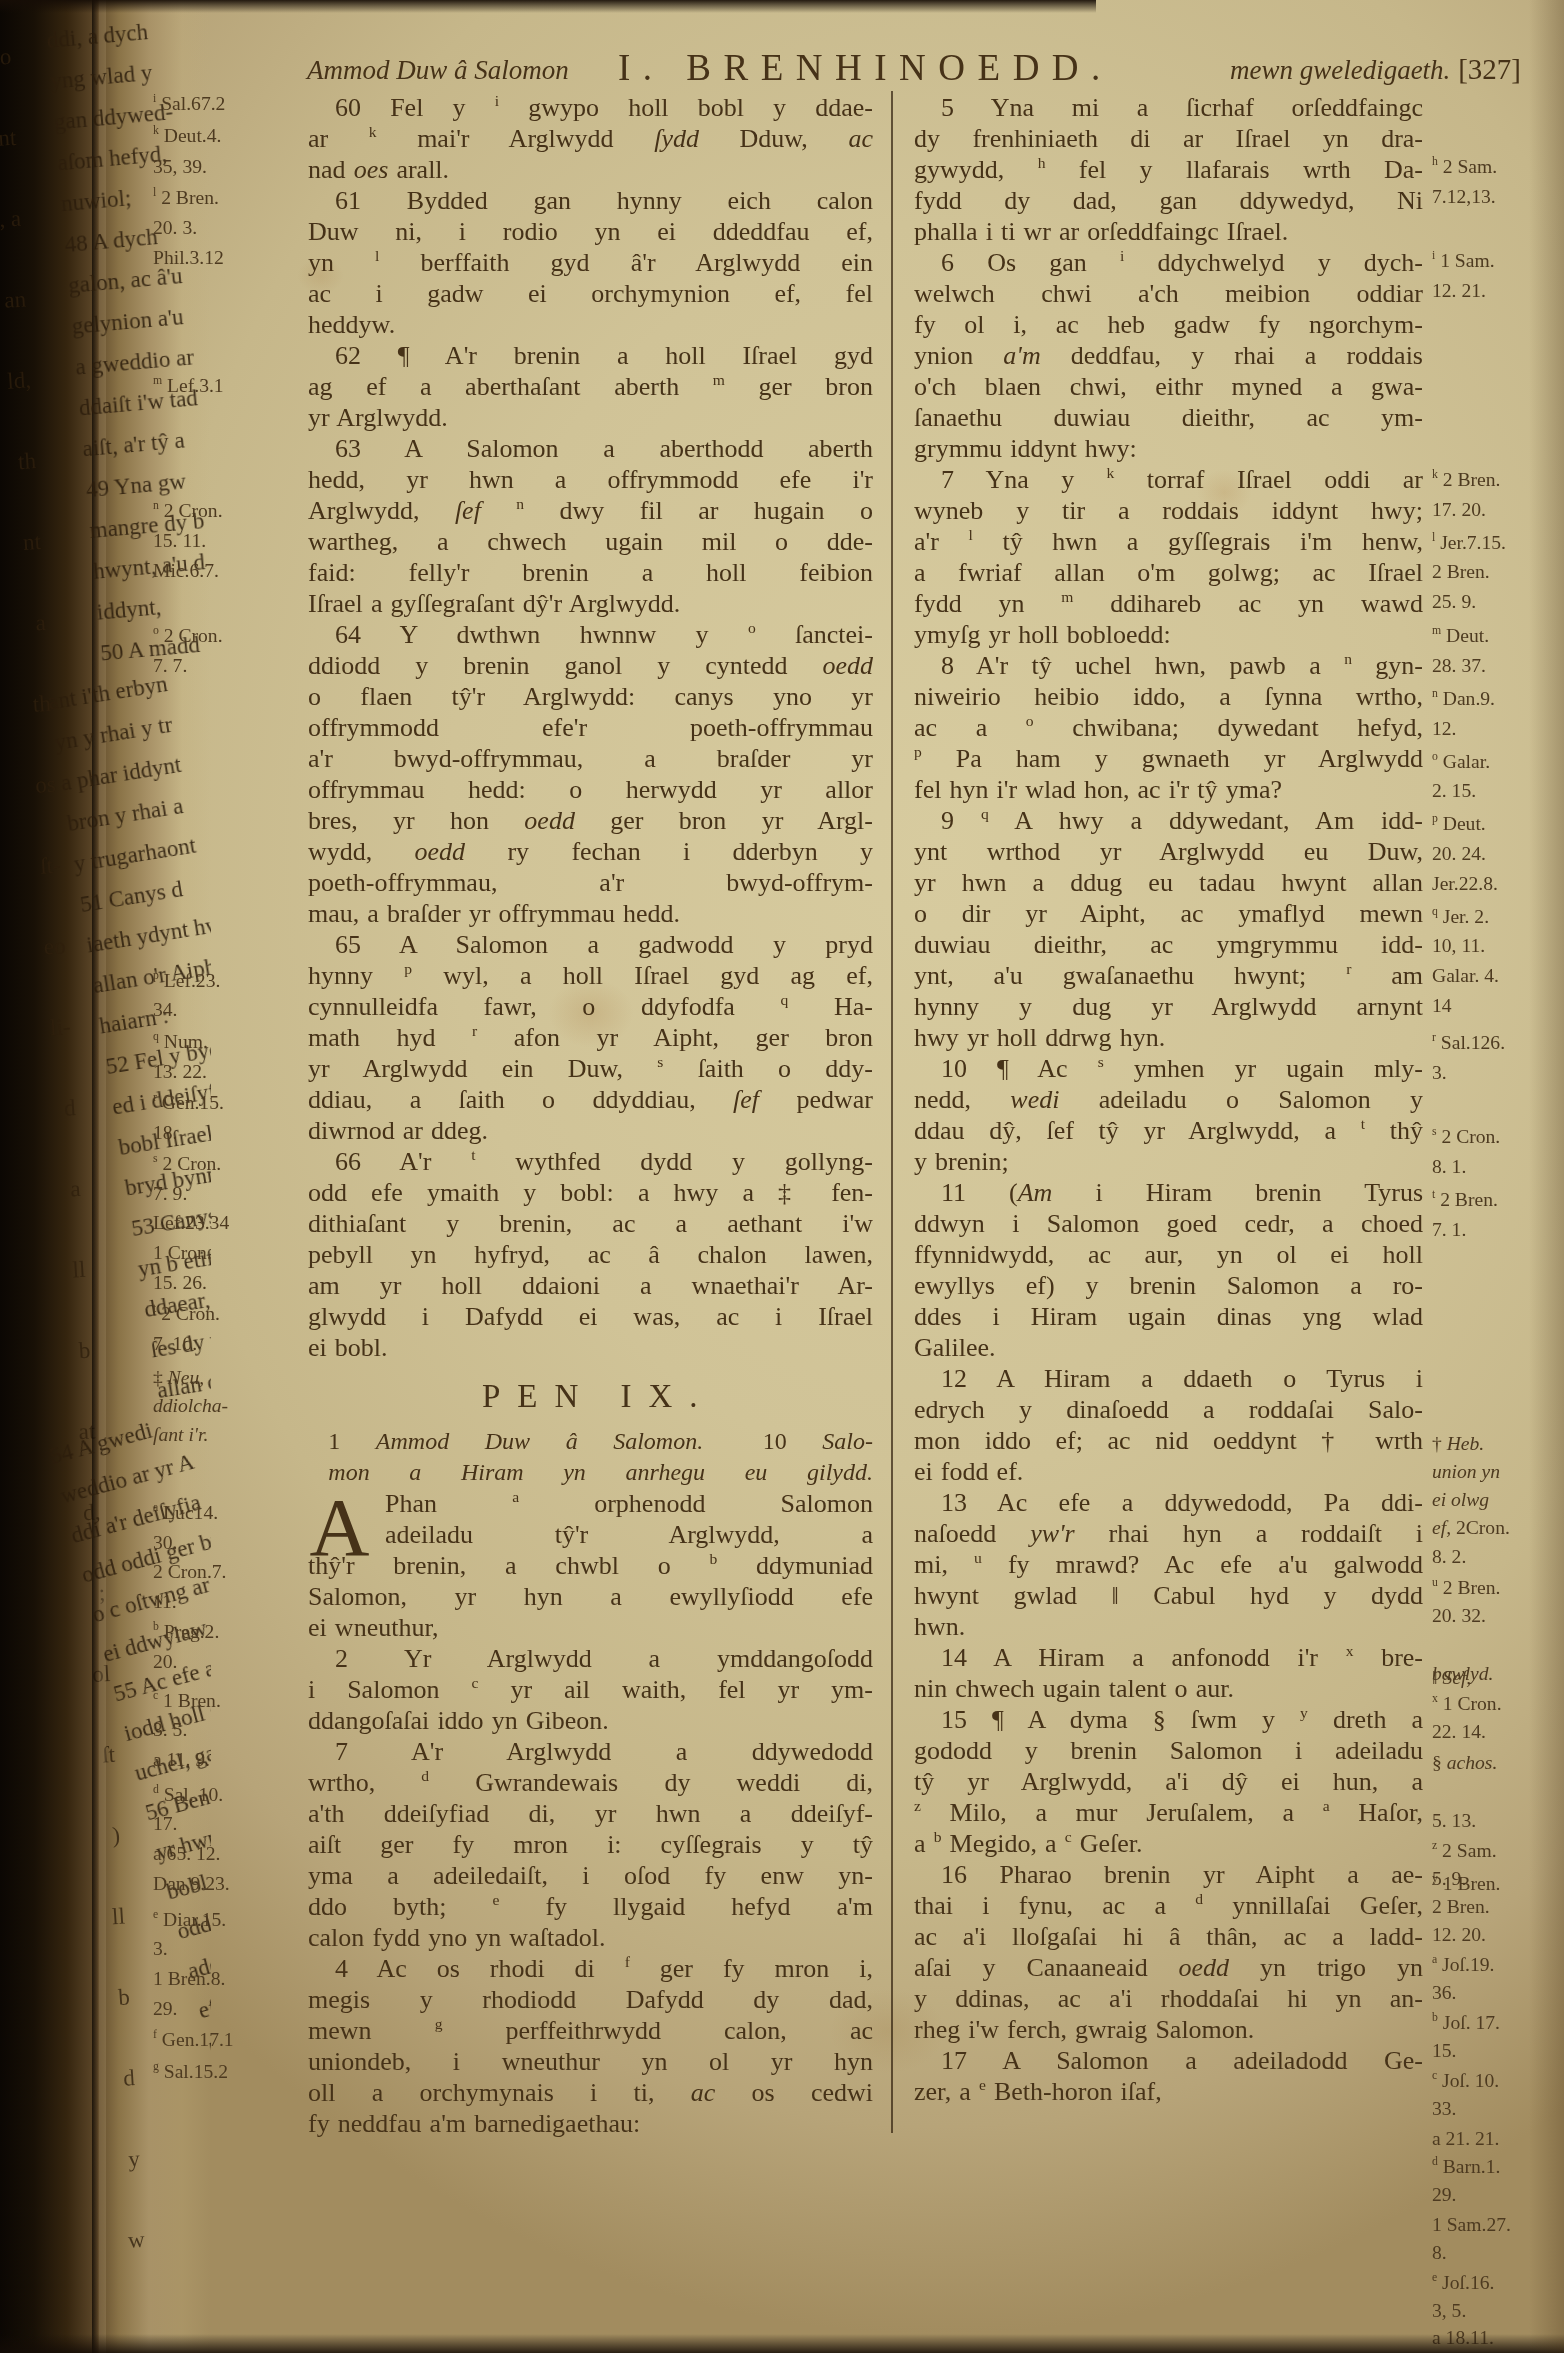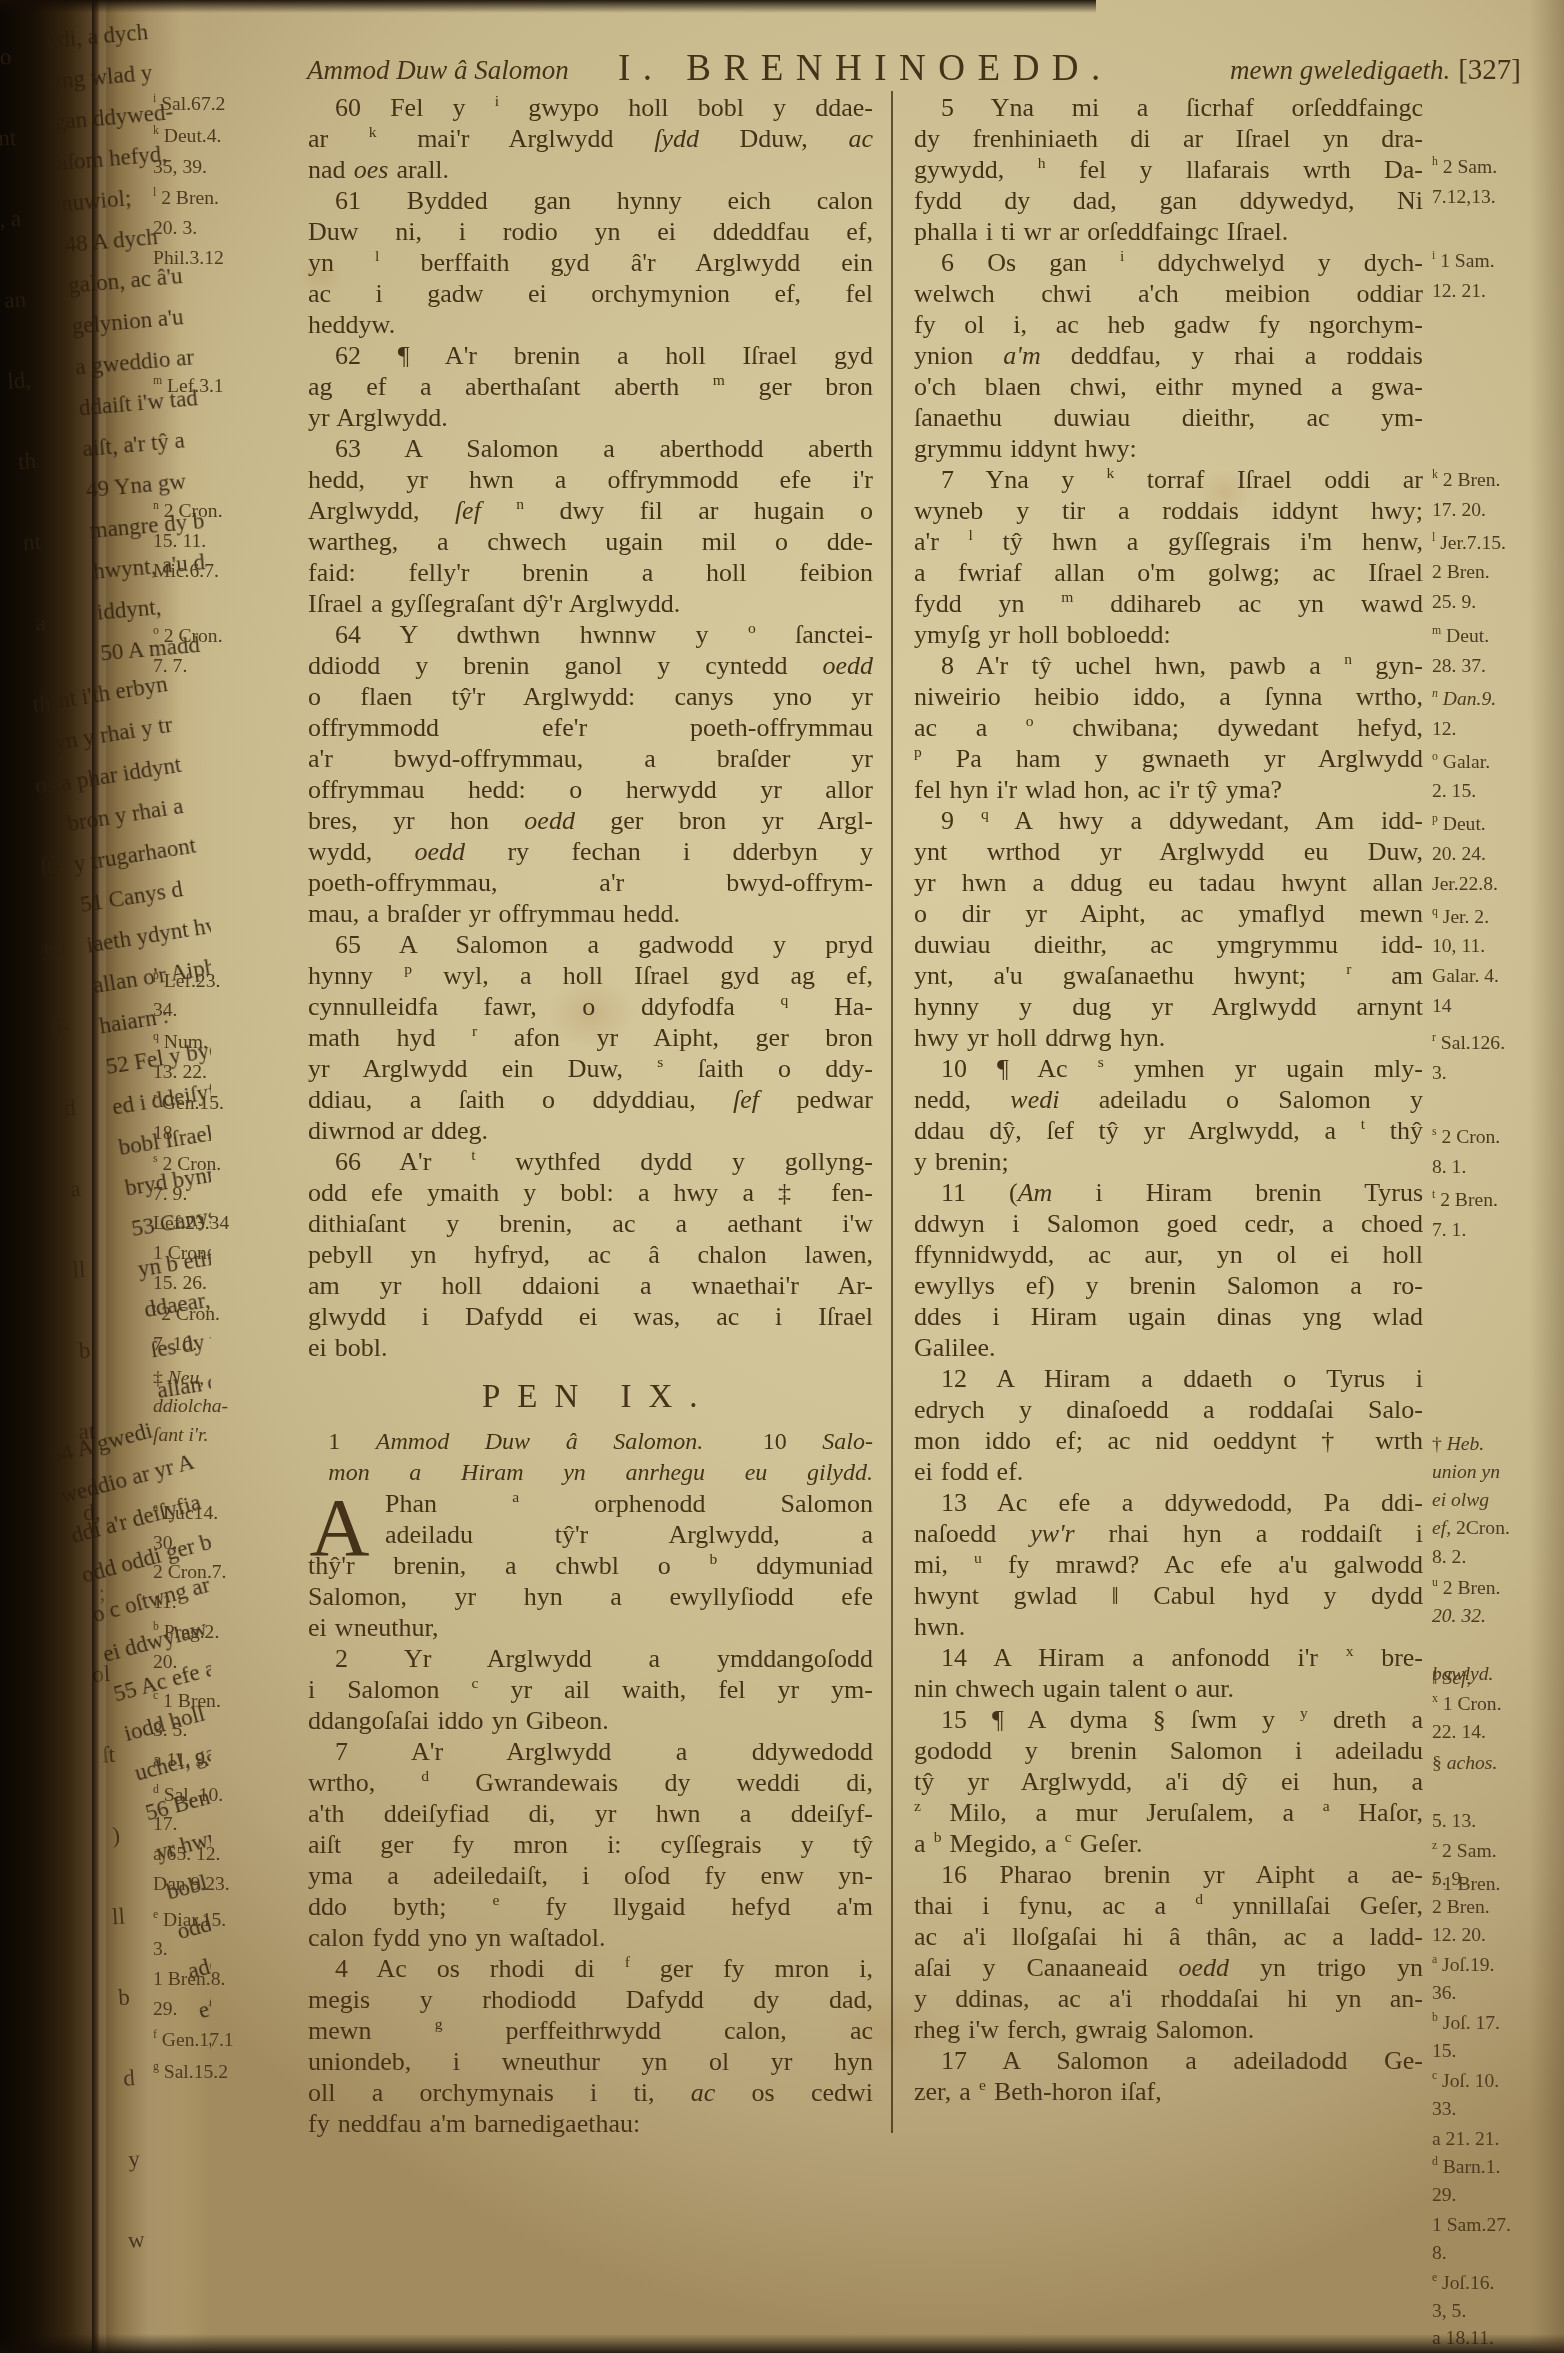--- a/index.html
+++ b/index.html
@@ -411,21 +411,21 @@
       <div class="note" style="top: 185px;">7.12,13.</div>
       <div class="note" style="top: 249px;"><sup>i</sup> 1 Sam.</div>
       <div class="note" style="top: 279px;">12. 21.</div>
       <div class="note" style="top: 468px;"><sup>k</sup> 2 Bren.</div>
       <div class="note" style="top: 498px;">17. 20.</div>
       <div class="note" style="top: 531px;"><sup>l</sup> Jer.7.15.</div>
       <div class="note" style="top: 560px;">2 Bren.</div>
       <div class="note" style="top: 590px;">25. 9.</div>
       <div class="note" style="top: 624px;"><sup>m</sup> Deut.</div>
       <div class="note" style="top: 654px;">28. 37.</div>
-      <div class="note" style="top: 687px; font-style: italic;"><sup>n</sup> Dan.9.</div>
+      <div class="note" style="top: 687px;"><sup>n</sup> Dan.9.</div>
       <div class="note" style="top: 717px;">12.</div>
       <div class="note" style="top: 750px;"><sup>o</sup> Galar.</div>
       <div class="note" style="top: 779px;">2. 15.</div>
       <div class="note" style="top: 812px;"><sup>p</sup> Deut.</div>
       <div class="note" style="top: 842px;">20. 24.</div>
       <div class="note" style="top: 872px;">Jer.22.8.</div>
       <div class="note" style="top: 905px;"><sup>q</sup> Jer. 2.</div>
       <div class="note" style="top: 934px;">10, 11.</div>
       <div class="note" style="top: 964px;">Galar. 4.</div>
       <div class="note" style="top: 994px;">14</div>
@@ -434,21 +434,21 @@
       <div class="note" style="top: 1125px;"><sup>s</sup> 2 Cron.</div>
       <div class="note" style="top: 1155px;">8. 1.</div>
       <div class="note" style="top: 1188px;"><sup>t</sup> 2 Bren.</div>
       <div class="note" style="top: 1218px;">7. 1.</div>
       <div class="note" style="top: 1432px;">† <em>Heb.</em></div>
       <div class="note" style="top: 1460px;"><em>union yn</em></div>
       <div class="note" style="top: 1488px;"><em>ei olwg</em></div>
       <div class="note" style="top: 1516px;"><em>ef,</em> 2Cron.</div>
       <div class="note" style="top: 1545px;">8. 2.</div>
       <div class="note" style="top: 1576px;"><sup>u</sup> 2 Bren.</div>
-      <div class="note" style="top: 1604px; font-style: italic;">20. 32.</div>
+      <div class="note" style="top: 1604px;">20. 32.</div>
       <div class="note" style="top: 1634px; margin-top: 32px;">‖ <em>Sef,</em></div>
       <div class="note" style="top: 1662px;"><em>bawlyd.</em></div>
       <div class="note" style="top: 1692px;"><sup>x</sup> 1 Cron.</div>
       <div class="note" style="top: 1720px;">22. 14.</div>
       <div class="note" style="top: 1751px;">§ <em>achos.</em></div>
       <div class="note" style="top: 1872px;"><sup>y</sup> 1 Bren.</div>
       <div class="note" style="top: 1809px;">5. 13.</div>
       <div class="note" style="top: 1839px;"><sup>z</sup> 2 Sam.</div>
       <div class="note" style="top: 1867px;">5. 9.</div>
       <div class="note" style="top: 1895px;">2 Bren.</div>

